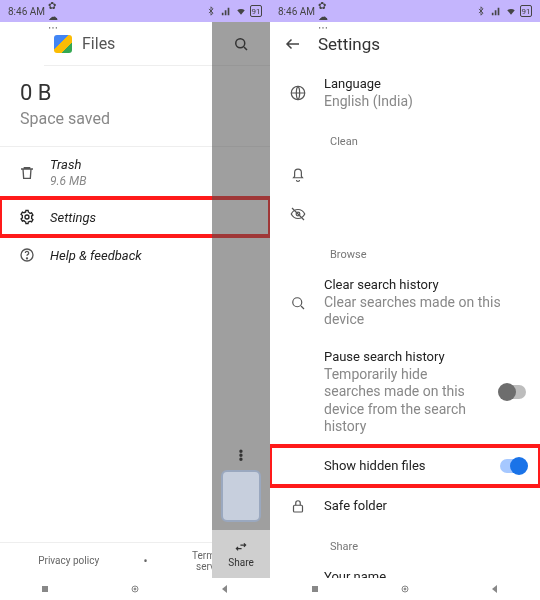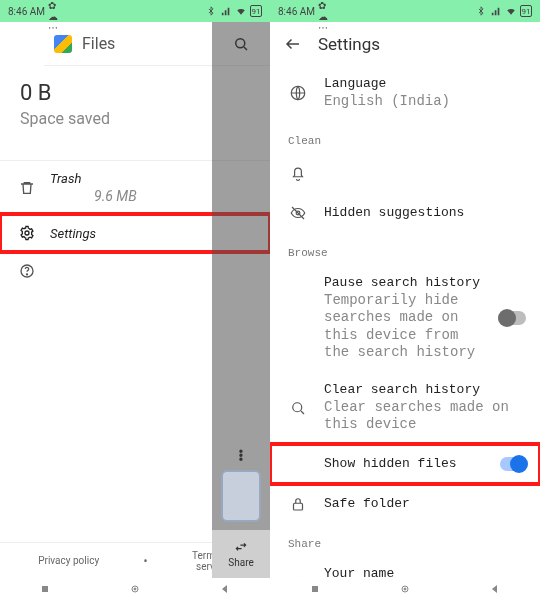--- a/index.html
+++ b/index.html
@@ -24,21 +24,21 @@
 
   
   .statusbar {
     height: 22px;
     display: flex;
     align-items: center;
     justify-content: space-between;
     padding: 0 8px;
     font-size: 10px;
     color: #444;
-    background: #86efac;
+    background: #c4b5fd;
   }
   .statusbar .left-cluster, .statusbar .right-cluster {
     display: flex;
     align-items: center;
     gap: 3px;
   }
   .status-icon { width: 12px; height: 12px; display:inline-flex; align-items:center; justify-content:center; }
 
   
   .appbar {
@@ -51,36 +51,36 @@
     margin-left: 44px;
   }
   .files-logo {
     width: 18px; height: 18px;
     background: linear-gradient(135deg,#4285f4 40%,#fbbc04 40% 70%,#34a853 70%);
     border-radius: 3px;
   }
   .appbar-title { font-size: 16px; color: #555; }
 
   .space-block {
-    padding: 14px 20px 32px;
+    padding: 14px 20px 18px;
     border-bottom: 1px solid #eee;
   }
   .space-value { font-size: 22px; color: #333; font-weight: 400; }
   .space-label { font-size: 16px; color: #888; margin-top: 4px; }
 
   .menu-list { display:flex; flex-direction:column;font-style:italic; }
   .menu-row {
     display:flex; align-items:center; gap:14px;
     padding: 10px 18px;
     color:#333;
     position: relative;
   }
   .menu-row .m-icon { width:18px; height:18px; display:flex; align-items:center; justify-content:center; color:#555; }
   .menu-row .m-title { font-size: 13px; color:#222; }
-  .menu-row .m-sub { font-size: 14px; color:#888;margin-left:44px; }
+  .menu-row .m-sub { font-size: 12px; color:#888; }
   .menu-row .m-txt { display:flex; flex-direction:column; gap:2px; }
   .menu-row.highlight { outline: 4px solid #ff1a1a; outline-offset:-2px; }
 
   
   .left-dim {
     position:absolute;
     top:22px; right:0;
     width:58px;
     height: calc(600px - 22px - 22px);
     background: rgba(80,80,80,0.55);
@@ -136,24 +136,25 @@
   .nav-ic { width:12px; height:12px; }
 
   
   .r-appbar {
     display:flex; align-items:center; gap:16px;
     height:44px; padding:0 14px;
   }
   .r-appbar .back-ic { color:#444; }
   .r-title { font-size:17px; color:#333; }
 
-  .r-list { flex:1; overflow-y:auto; padding-bottom:4px;font-family:Liberation Mono, monospace; }
+  .r-list { flex:1; overflow-y:auto; padding-bottom:4px; }
   .r-section-label {
     font-size:11px; color:#777;
     padding: 14px 18px 6px;
+    margin-left: 42px;
   }
   .r-row {
     display:flex; align-items:center;
     padding: 10px 14px 10px 18px;
     gap:16px;
     position:relative;
   }
   .r-row .r-icon {
     width:20px; height:20px; flex:0 0 20px;
     display:flex; align-items:center; justify-content:center;
@@ -244,20 +245,23 @@
       </div>
     </div>
 
     <div class="menu-row">
       <div class="m-icon">
         <svg width="16" height="16" viewBox="0 0 24 24" fill="none" stroke="#555" stroke-width="2">
             <circle cx="12" cy="12" r="9"></circle>
             <path d="M9.5 9a2.5 2.5 0 1 1 3.5 2.3c-.8.4-1 1-1 1.7"></path>
             <circle cx="12" cy="17" r="0.8" fill="#555"></circle>
           </svg>
+      </div>
+      <div class="m-txt">
+        <div class="m-title">Help &amp; feedback</div>
       </div>
     </div>
   </div>
 
   <div class="footer-links">
     <span>Privacy policy</span>
     <span class="dot">•</span>
     <span class="tos">
       <span>Terms of</span><br>
       <span>service</span>
@@ -365,47 +369,44 @@
     </div>
 
     <div class="r-row">
       <div class="r-icon">
         <svg width="18" height="18" viewBox="0 0 24 24" fill="none" stroke="#555" stroke-width="1.6">
             <path d="M3 12s3-6 9-6 9 6 9 6-3 6-9 6-9-6-9-6z"></path>
             <circle cx="12" cy="12" r="2.5"></circle>
             <path d="M4 4l16 16"></path>
           </svg>
       </div>
-      <div class="r-txt">
-        <div class="r-title2">Hidden suggestions</div>
-      </div>
     </div>
 
     <div class="r-section-label">Browse</div>
+
+    <div class="r-row">
+      <div class="r-icon">
+        <svg width="18" height="18" viewBox="0 0 24 24" fill="none" stroke="#555" stroke-width="1.6">
+            <circle cx="11" cy="11" r="6"></circle>
+            <path d="M20 20l-4-4"></path>
+          </svg>
+      </div>
+      <div class="r-txt">
+        <div class="r-title2">Clear search history</div>
+        <div class="r-sub">Clear searches made on this device</div>
+      </div>
+    </div>
 
     <div class="r-row">
       <div class="r-icon"></div>
       <div class="r-txt">
         <div class="r-title2">Pause search history</div>
         <div class="r-sub">Temporarily hide searches made on this device from the search history</div>
       </div>
       <div class="switch"></div>
-    </div>
-
-    <div class="r-row">
-      <div class="r-icon">
-        <svg width="18" height="18" viewBox="0 0 24 24" fill="none" stroke="#555" stroke-width="1.6">
-            <circle cx="11" cy="11" r="6"></circle>
-            <path d="M20 20l-4-4"></path>
-          </svg>
-      </div>
-      <div class="r-txt">
-        <div class="r-title2">Clear search history</div>
-        <div class="r-sub">Clear searches made on this device</div>
-      </div>
     </div>
 
     <div class="r-row highlight-red">
       <div class="r-icon"></div>
       <div class="r-txt">
         <div class="r-title2">Show hidden files</div>
       </div>
       <div class="switch on"></div>
     </div>
 

